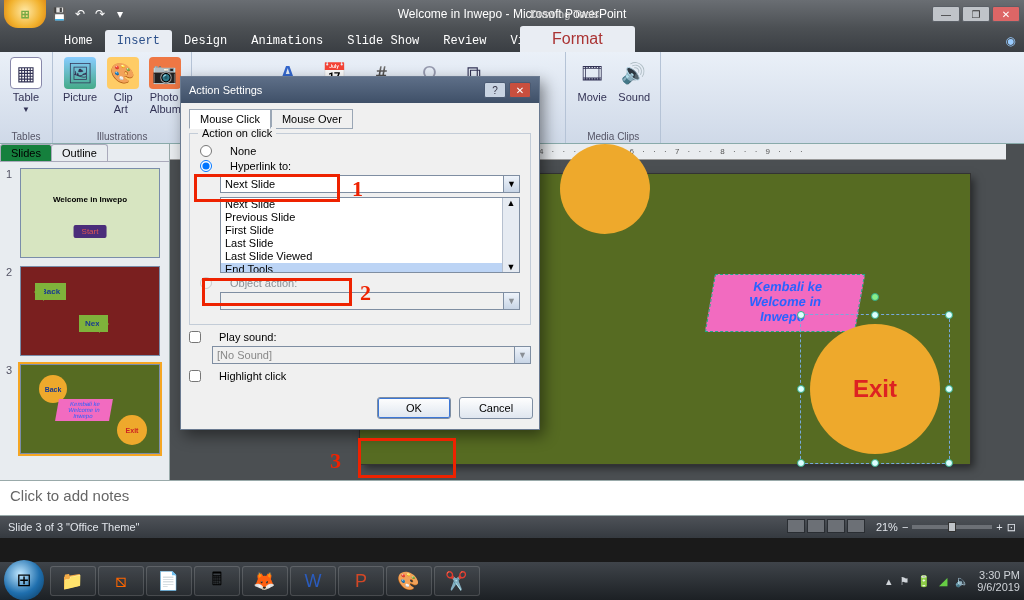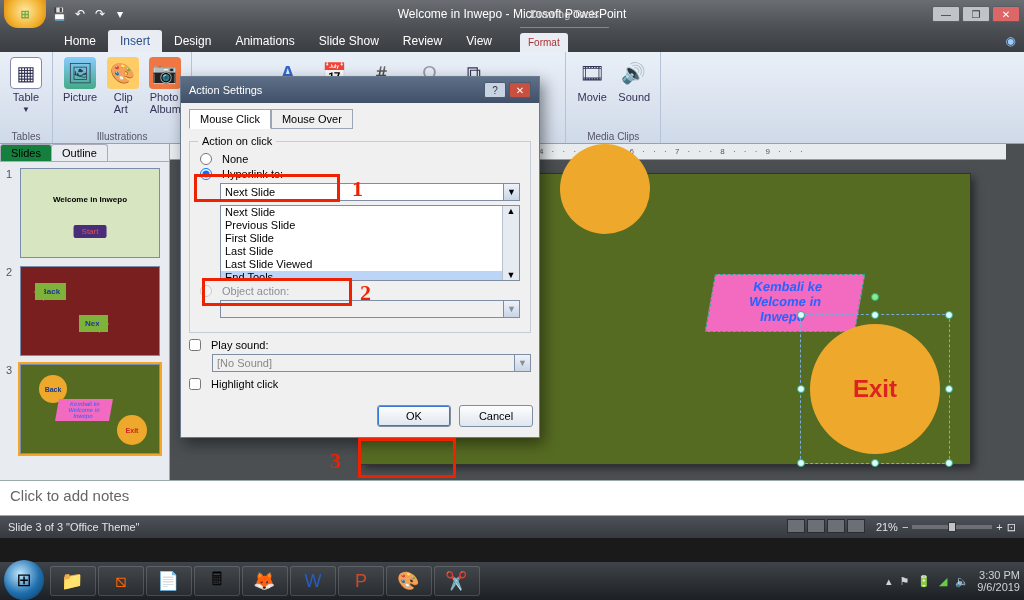--- a/index.html
+++ b/index.html
@@ -11,23 +11,23 @@
 .qat { display:flex; gap:4px; margin-left:6px; }
 .qat span { width:16px; height:16px; display:flex; align-items:center; justify-content:center; border-radius:2px; }
 .title-center { position:absolute; left:0; right:0; text-align:center; pointer-events:none; }
 .tool-context { position:absolute; left:520px; top:0; height:28px; display:flex; align-items:center; font-size:11px; padding:0 10px; color:#d0d0d0; border-bottom:1px solid #888; }
 .win-controls { margin-left:auto; display:flex; gap:2px; padding-right:4px; }
 .win-controls div { width:28px; height:16px; background:#c0c4c9; border:1px solid #5a5f66; border-radius:2px; display:flex; align-items:center; justify-content:center; font-size:10px; color:#333; cursor:default; }
 .win-controls .wx { background:#d66; color:#fff; }
 
 
 .tabrow { height:24px; background:linear-gradient(#4c5054,#3a3e43); display:flex; align-items:flex-end; padding-left:52px; font-size:12px; }
-.tabrow .tab { padding:4px 12px; color:#fff; cursor:default; }
+.tabrow .tab { padding:4px 12px; color:#fff; cursor:default;font-family:Liberation Mono, monospace; }
 .tabrow .tab.active { background:#e9edf3; color:#2b4f8a; border-radius:3px 3px 0 0; }
-.tool-tab { position:absolute; left:520px; padding:4px 8px; background:#e9edf3; color:#a33; border-radius:3px 3px 0 0; font-size:10px; }
+.tool-tab { position:absolute; left:520px; padding:4px 32px; background:#e9edf3; color:#a33; border-radius:3px 3px 0 0; font-size:16px; }
 
 
 .ribbon { height:92px; background:linear-gradient(#eaf0f8,#cfd9e8); border-bottom:1px solid #8aa; display:flex; font-size:11px; color:#335; }
 .group { border-right:1px solid #b5c3d6; padding:3px 6px 14px 6px; display:flex; flex-direction:column; align-items:center; position:relative; }
 .group-label { position:absolute; bottom:1px; left:0; right:0; text-align:center; font-size:10px; color:#556; }
 .big-btn { display:flex; flex-direction:column; align-items:center; gap:2px; padding:2px 4px; }
 .ico { width:32px; height:32px; border-radius:4px; display:flex; align-items:center; justify-content:center; font-size:20px; }
 .row-btns { display:flex; gap:2px; }
 .faded { opacity:.45; }
 
@@ -87,26 +87,26 @@
 .tray { margin-left:auto; display:flex; align-items:center; gap:8px; color:#d0d4d9; font-size:11px; }
 .clock { text-align:right; line-height:1.1; }
 
 
 .dialog { position:absolute; left:180px; top:76px; width:360px; background:#f0f0f0; border:1px solid #6a7a90; box-shadow:4px 6px 14px rgba(0,0,0,.45); font-size:11px; }
 .dlg-title { height:26px; background:linear-gradient(#5e6f88,#3f5068); color:#fff; display:flex; align-items:center; padding:0 8px; }
 .dlg-ctrls { margin-left:auto; display:flex; gap:3px; }
 .dlg-ctrls div { width:22px; height:16px; background:#c9d4e2; border:1px solid #4a5a72; border-radius:2px; display:flex; align-items:center; justify-content:center; font-size:10px; color:#334;}
 .dlg-ctrls .dx { background:#c94f3e; color:#fff;}
 .dlg-body { padding:6px 8px 8px 8px; }
-.dlg-tabs { display:flex; margin-bottom:12px;text-align:center;}
+.dlg-tabs { display:flex; margin-bottom:4px;text-align:center;}
 .dlg-tabs span { padding:3px 10px; border:1px solid #9aa6b5; background:#f0f0f0; font-size:11px;}
 .dlg-tabs span.act { background:#fff; border-bottom-color:#fff; position:relative; z-index:1;}
 .fieldset { border:1px solid #c3ccd7; padding:8px 10px 10px 10px; position:relative; margin-bottom:6px; }
 .fieldset .legend { position:absolute; top:-7px; left:8px; background:#f0f0f0; padding:0 4px; font-size:11px; }
-.radio-row { display:flex; align-items:flex-start; gap:10px; margin:3px 0; }
+.radio-row { display:flex; align-items:flex-start; gap:18px; margin:3px 0; }
 .radio-row input { width:12px; height:12px;}
 .combo { display:flex; margin:2px 0 4px 20px; }
 .combo .cb-text { flex:1; background:#fff; border:1px solid #7f8ea2; border-right:none; padding:2px 4px; height:18px; display:flex; align-items:center;}
 .combo .cb-btn { width:17px; height:18px; background:linear-gradient(#eef3fa,#c8d5e6); border:1px solid #7f8ea2; display:flex; align-items:center; justify-content:center; font-size:9px;}
 .listbox { margin-left:20px; height:76px; border:1px solid #7f8ea2; background:#fff; overflow:hidden; position:relative; }
 .listbox .li { padding:0 4px; height:13px; line-height:13px; font-size:11px; }
 .listbox .li.sel { background:#bcd4f5; }
 .lb-scroll { position:absolute; right:0; top:0; bottom:0; width:17px; background:#e6ebf2; border-left:1px solid #b6c0cf; display:flex; flex-direction:column; align-items:center; justify-content:space-between; font-size:9px;}
 .disabled { color:#8a8f95; }
 .dlg-buttons { display:flex; justify-content:flex-end; gap:8px; padding:4px 6px 10px 6px; }

